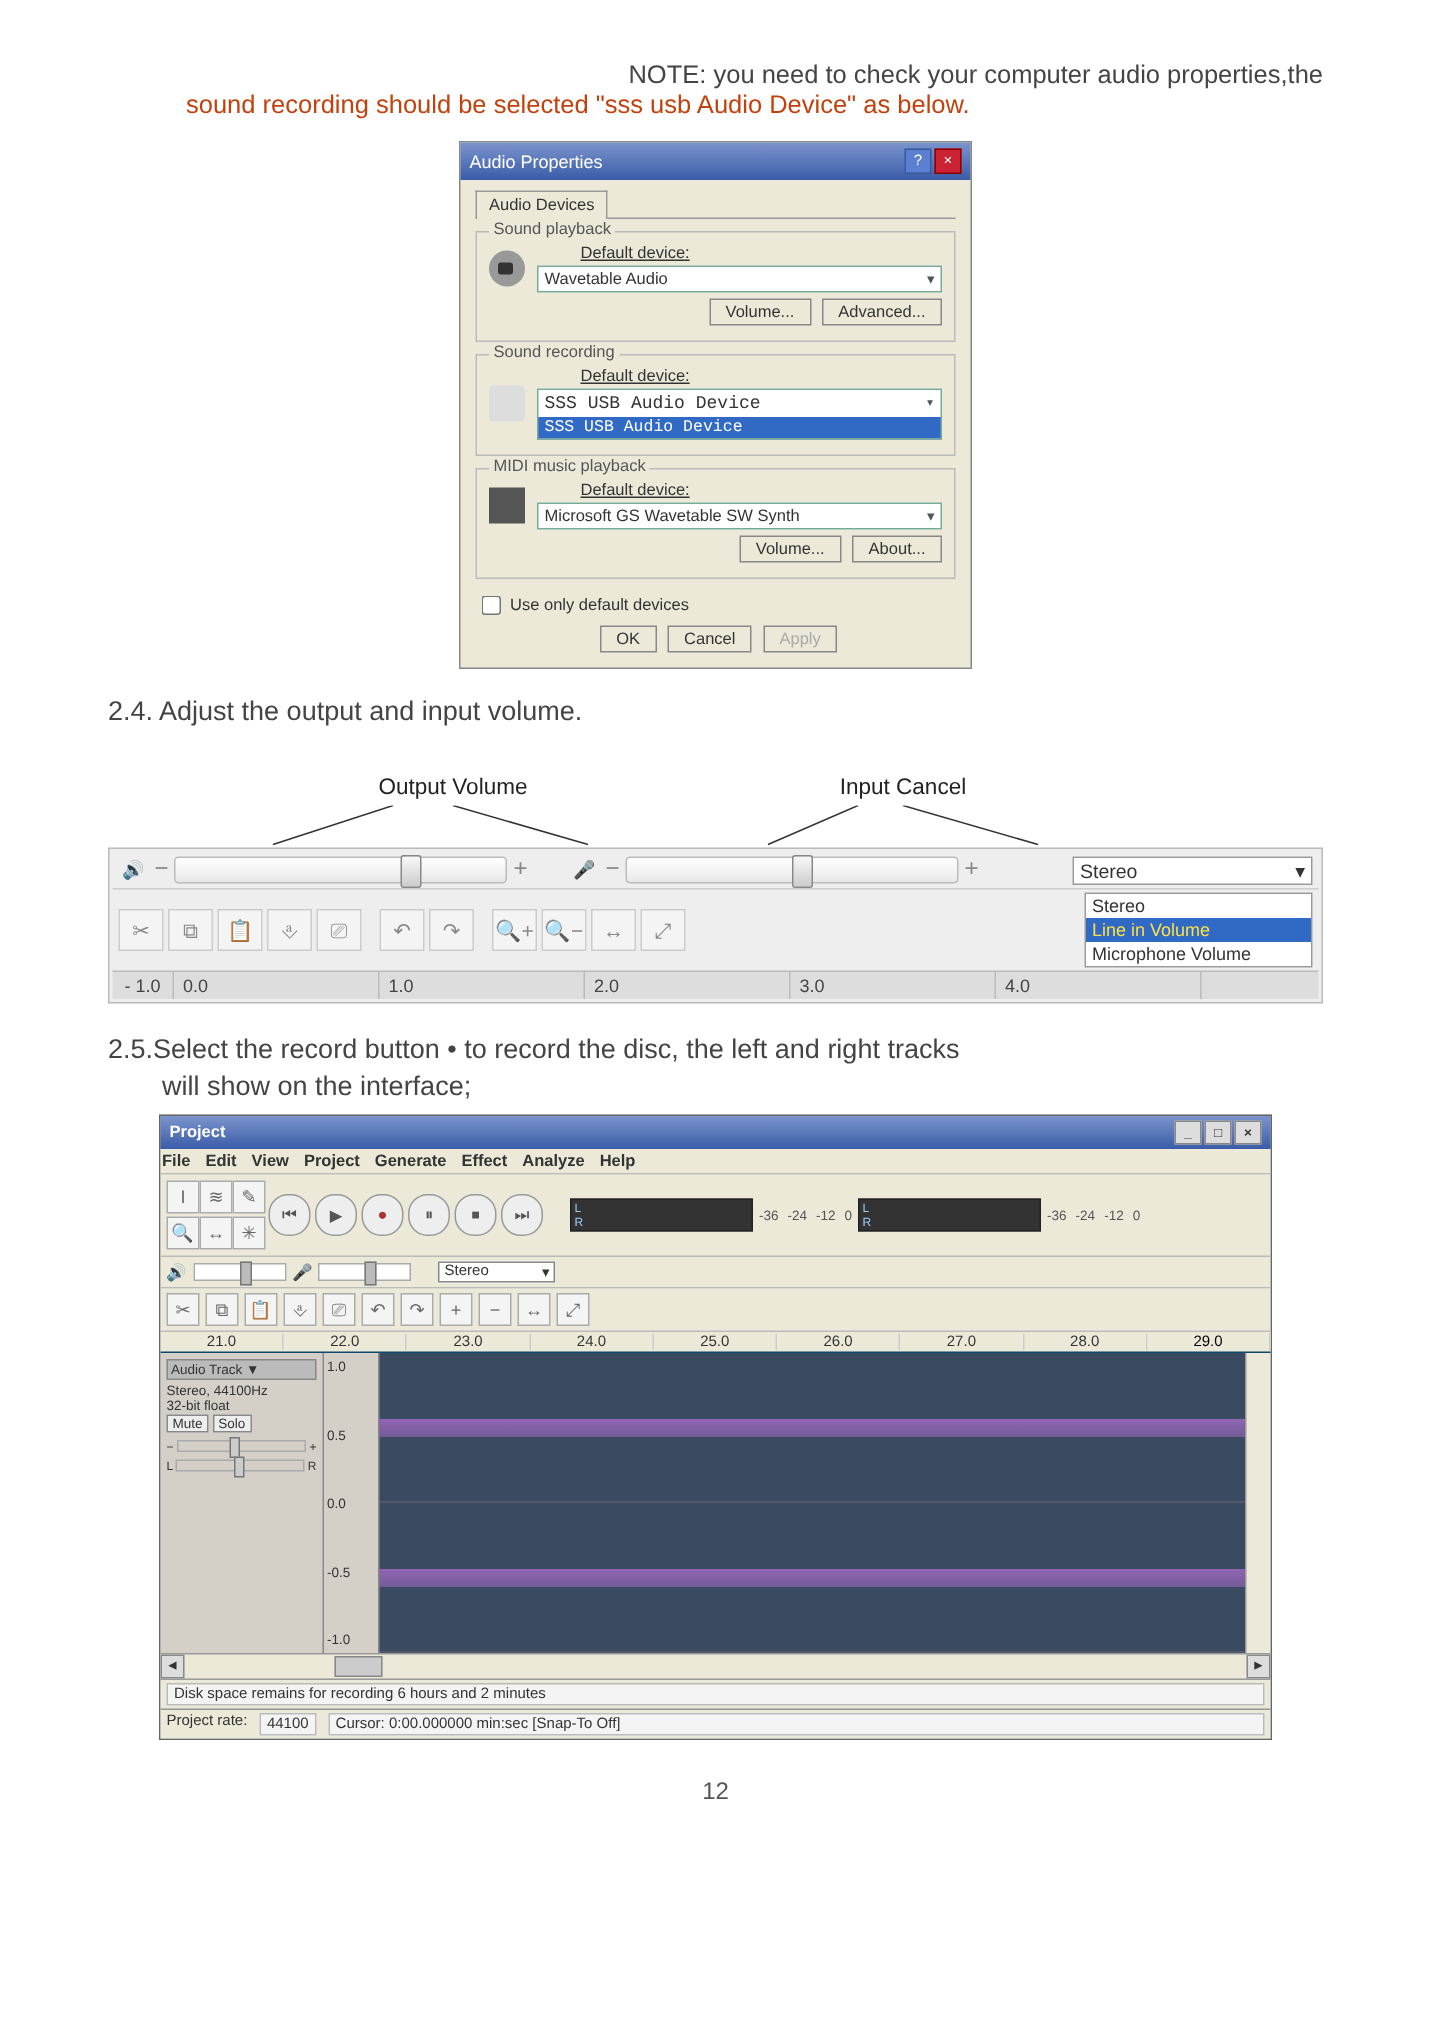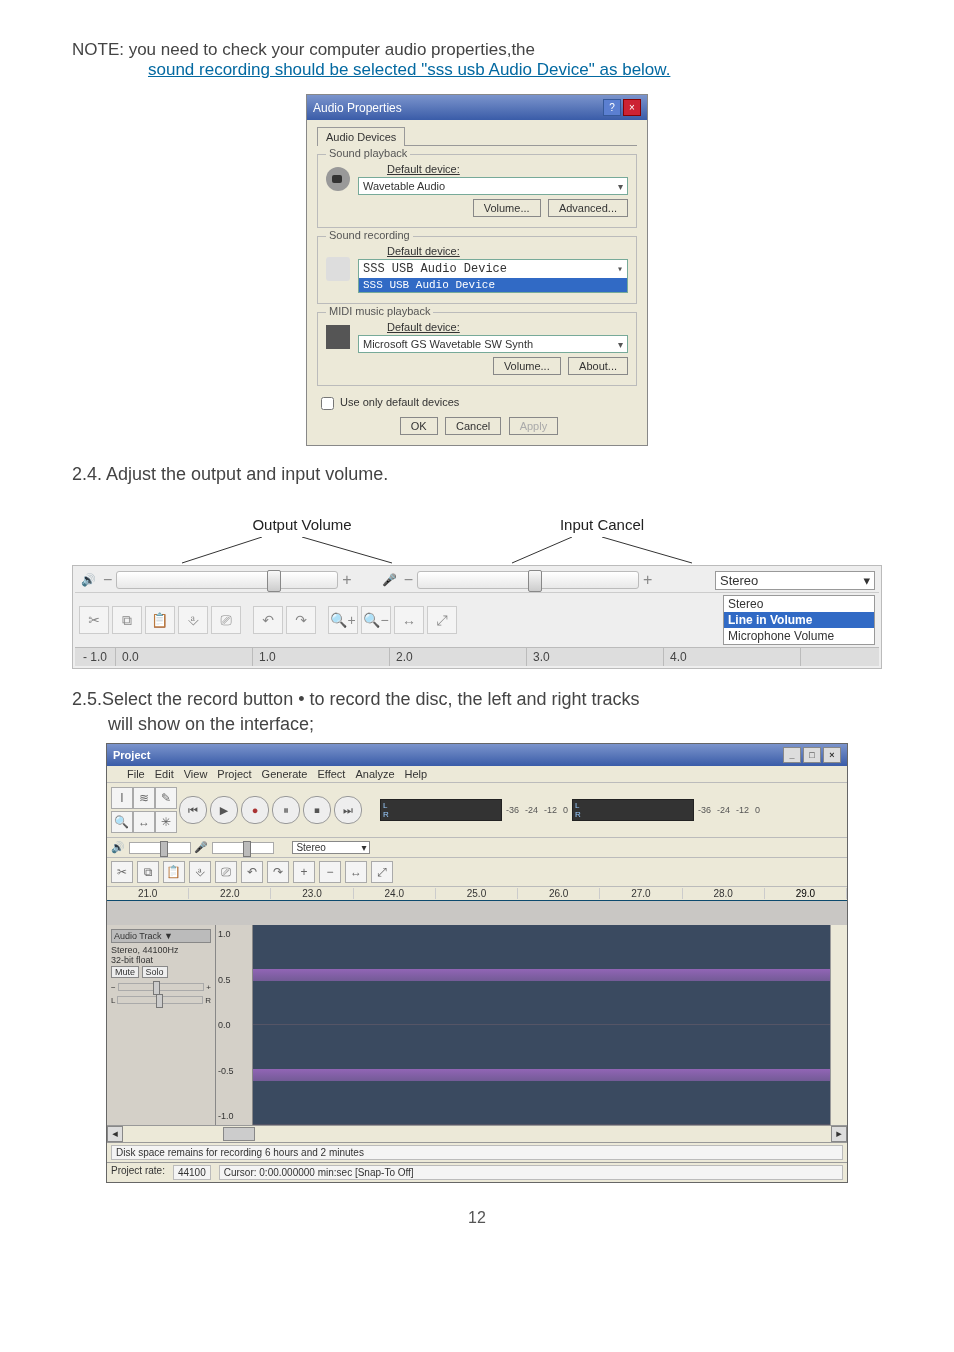--- a/index.html
+++ b/index.html
@@ -5,22 +5,22 @@
   body {
     margin: 0;
     padding: 40px 72px;
     font-family: Arial, sans-serif;
     background: #fff;
     color: #333;
     width: 954px;
     box-sizing: border-box;
     font-size: 16px;
   }
-  .note-line1 { font-size: 17px; color: #444; }
-  .note-line2 { font-size: 17px; color: #0369a1; margin-left: 76px; margin-bottom: 14px; text-decoration: underline; }
+  .note-line1 { font-size: 17px; color: #444; text-align: right; }
+  .note-line2 { font-size: 17px; color: #c2410c; margin-left: 52px; margin-bottom: 14px; }
 
   .dialog {
     width: 340px;
     margin: 0 auto 18px auto;
     border: 1px solid #888;
     background: #ece9d8;
     font-size: 12px;
   }
   .dialog-title {
     background: linear-gradient(#7b94cc, #3a5ca8);
@@ -71,54 +71,54 @@
   .slider-track.out { width:220px; }
   .slider-track.in { width:220px; }
   .slider-thumb { position:absolute; top:-2px; width:12px; height:20px; background:linear-gradient(#f8f8f8,#ccc); border:1px solid #888; border-radius:2px; }
   .ms { font-size:16px; color:#888; }
   .pretty-select { border:1px solid #999; background:#fff; padding:1px 4px; width:150px; font-size:13px; display:flex; justify-content:space-between; align-items:center; }
 
   .toolbar-row { display:flex; align-items:center; gap:3px; padding:2px 4px; border-top:1px solid #ccc; }
   .tb { width:28px; height:26px; border:1px solid #ccc; background:#f4f4f4; display:flex; align-items:center; justify-content:center; color:#888; font-size:14px; }
   .dropdown-area { border:1px solid #999; background:#fff; width:150px; font-size:12px; }
   .dd-row { padding:1px 4px; }
-  .dd-row.hl { background:#316ac5; color:#ffffff;font-weight:bold; }
+  .dd-row.hl { background:#316ac5; color:#fde047; }
 
   .ruler-row { display:flex; background:#ddd; border-top:1px solid #bbb; font-size:12px; color:#444; }
   .ruler-cell { border-right:1px solid #bbb; padding:2px 0; text-align:left; }
   .ruler-cell.first { width:40px; text-align:center;}
   .ruler-cell.n { width:130px; padding-left:6px;}
 
   .paratext { font-size:18px; color:#444; line-height:1.4; }
   .paratext .indent { margin-left:36px; }
 
   .aud-app {
     width: 740px;
     margin: 6px auto 0 auto;
     border:1px solid #666;
     background:#c9c7c4;
     font-size:11px;
   }
   .app-title { background:linear-gradient(#7b94cc,#3a5ca8); color:#fff; padding:3px 6px; display:flex; justify-content:space-between; align-items:center; font-weight:bold; }
   .app-title .wbtns { display:flex; gap:2px;}
   .wbtn { width:16px; height:14px; background:#ddd; border:1px solid #888; font-size:9px; line-height:14px; text-align:center; color:#333;}
-  .menubar { background:#ece9d8; padding:2px 20px; display:flex; gap:10px; color:#333; border-bottom:1px solid #bbb;}
+  .menubar { background:#ece9d8; padding:2px 1px; display:flex; gap:10px; color:#333; border-bottom:1px solid #bbb;font-weight:bold;}
   .top-toolbar { display:flex; align-items:center; padding:4px; gap:4px; background:#ece9d8; border-bottom:1px solid #bbb;}
   .tool-sq { width:20px; height:20px; border:1px solid #aaa; background:#f4f4f4; display:flex; align-items:center; justify-content:center; font-size:12px; color:#666;}
   .transport { display:flex; gap:3px; }
   .transport .trn { width:26px; height:26px; border:1px solid #999; border-radius:13px; background:#eee; display:flex; align-items:center; justify-content:center; font-size:11px; color:#555;}
   .meter { width:120px; height:20px; background:#333; border:1px solid #222; position:relative;}
   .meter .lbl { position:absolute; left:2px; top:1px; color:#9cf; font-size:8px;}
   .scale { color:#555; font-size:9px; display:flex; gap:6px; }
   .second-toolbar { display:flex; align-items:center; padding:3px 4px; gap:4px; background:#ece9d8; border-bottom:1px solid #bbb;}
   .small-sel { border:1px solid #888; background:#fff; padding:0 3px; font-size:10px; display:flex; justify-content:space-between; width:70px;}
   .timeline-ruler { display:flex; background:#ece9d8; border-bottom:1px solid #0c4a6e; font-size:10px; color:#333; padding:1px 0;}
   .tl-cell { width:88px; text-align:center; border-right:1px solid #ccc;}
   .tl-cell.mark { background:#ece9d8; color:#000;}
-  .track-area { display:flex; background:#7a8aa0; min-height:200px;margin-top:24px;}
+  .track-area { display:flex; background:#7a8aa0; min-height:200px;}
   .track-panel { width:100px; background:#d4d0c8; border-right:1px solid #888; padding:4px; font-size:9px; color:#333;}
   .tp-btn { display:inline-block; border:1px solid #888; background:#eee; padding:0 3px; margin:1px 0;}
   .wave-col { flex:1; display:flex; flex-direction:column;}
   .wave-scale { width:32px; background:#d4d0c8; border-right:1px solid #888; font-size:9px; color:#333; display:flex; flex-direction:column; justify-content:space-between; padding:4px 2px;}
   .wave-row { display:flex; flex:1; border-bottom:1px solid #556;}
   .wave-canvas { flex:1; background:#3a4a60; position:relative; }
   .wave-line { position:absolute; left:0; right:0; top:50%; height:12px; transform:translateY(-50%); background:linear-gradient(#c7e, #96b); opacity:0.6;}
   .hscroll { height:16px; background:#ece9d8; border-top:1px solid #999; display:flex; align-items:center;}
   .hscroll .bar { height:12px; width:30px; background:#ccc; border:1px solid #888; margin-left:100px;}
   .statusbar { background:#ece9d8; border-top:1px solid #999; padding:2px 4px; display:flex; gap:8px; font-size:10px; color:#333;}

